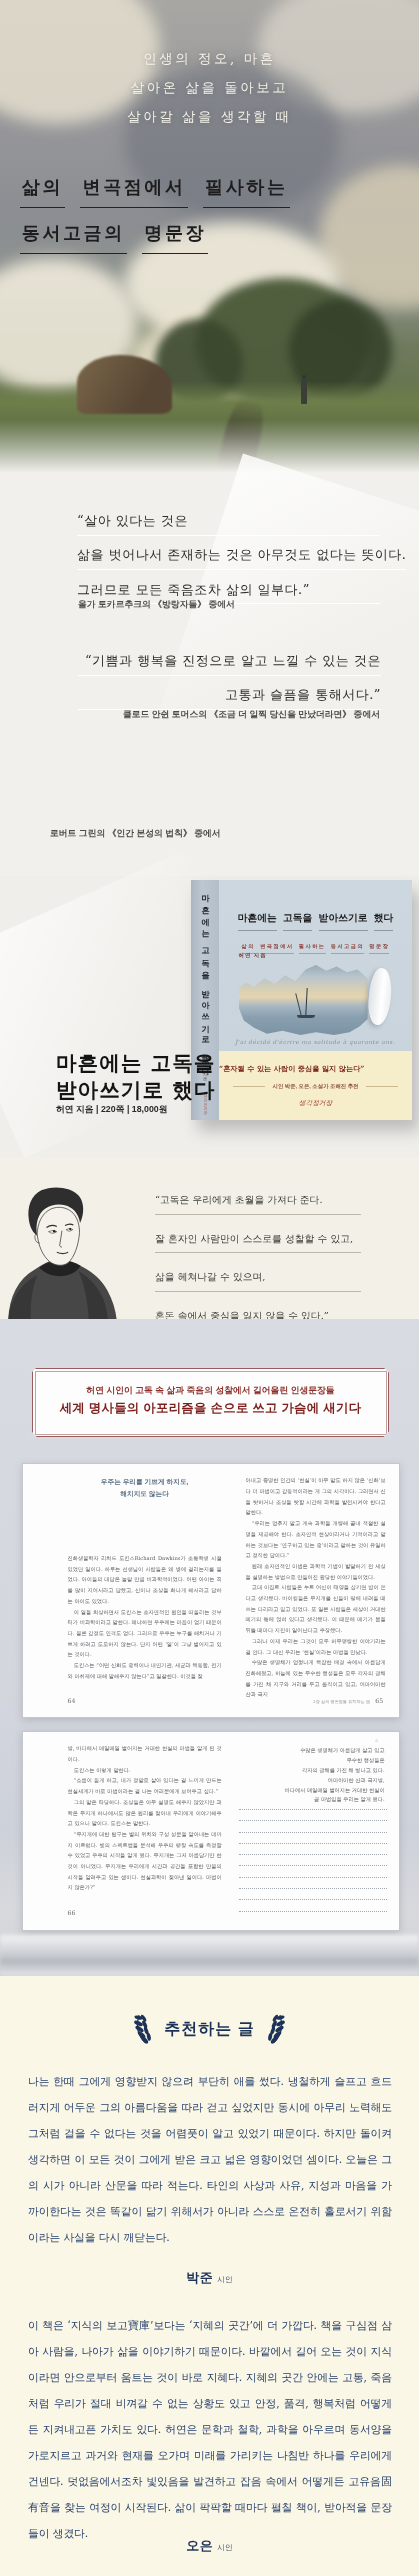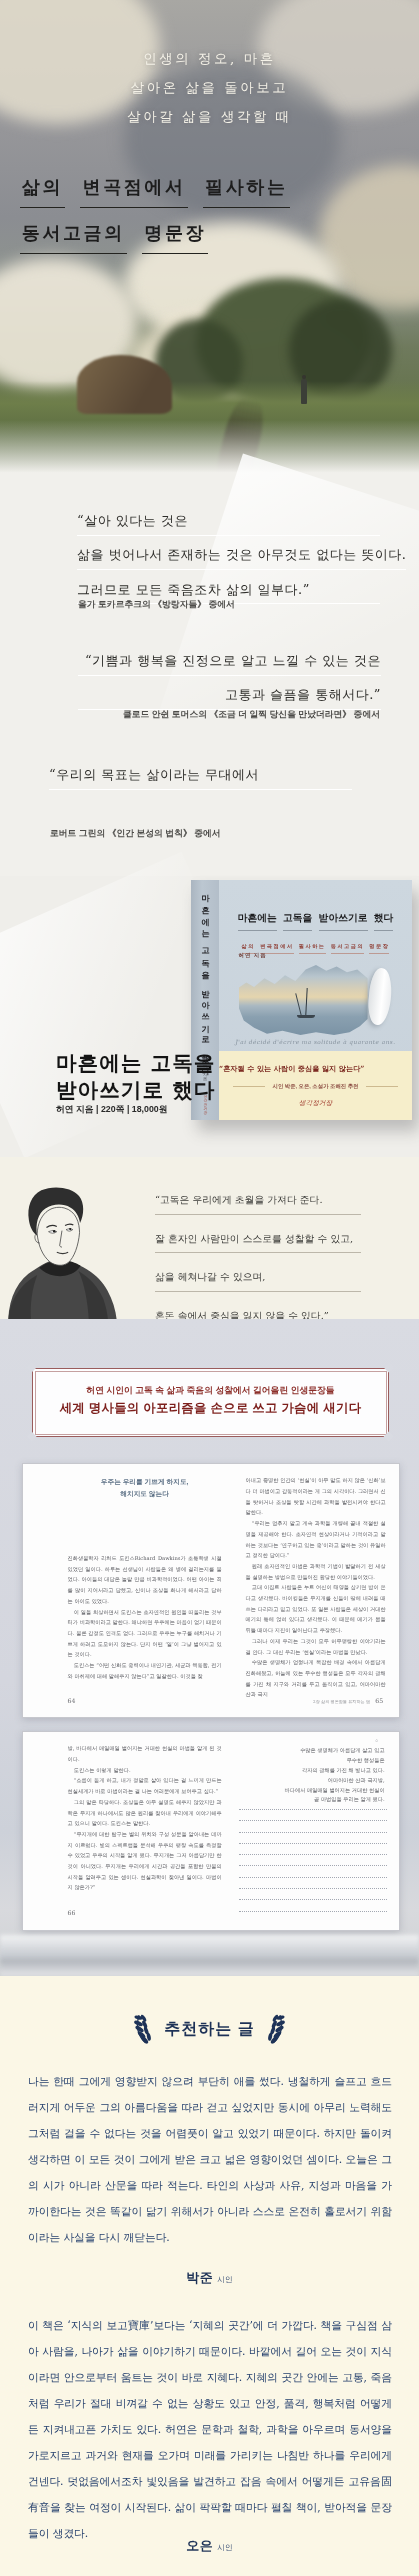--- a/index.html
+++ b/index.html
@@ -168,21 +168,20 @@
         <div class="bl">삶을 벗어나서 존재하는 것은 아무것도 없다는 뜻이다.</div>
         <div class="bl">그러므로 모든 죽음조차 삶의 일부다.”</div>
       </div>
     <div class="qsrc" style="left:78px;top:117px;">올가 토카르추크의 《방랑자들》 중에서</div>
     <div class="quote right" style="right:38px;top:170px;">
         <div class="bl">“기쁨과 행복을 진정으로 알고 느낄 수 있는 것은</div>
         <div class="bl">고통과 슬픔을 통해서다.”</div>
       </div>
     <div class="qsrc right" style="right:39px;top:227px;">클로드 안쉰 토머스의 《조금 더 일찍 당신을 만났더라면》 중에서</div>
     <div class="quote" style="left:49px;top:284px;">
-        <div class="bl">“우리의 목표는 삶이라는 무대에서</div>
       </div>
     <div class="qsrc" style="left:50px;top:346px;">로버트 그린의 《인간 본성의 법칙》 중에서</div>
   </section>
 
   <section id="showcase">
     <div class="paperstreak" style="left:-31px;top:20.6px;width:268px;height:216px;transform:rotate(-24deg);"></div>
     <div class="book">
       <div class="spine">
         <div class="spine-title">마흔에는 고독을 받아쓰기로 했다</div>
         <div class="spine-author">허연 지음</div>

